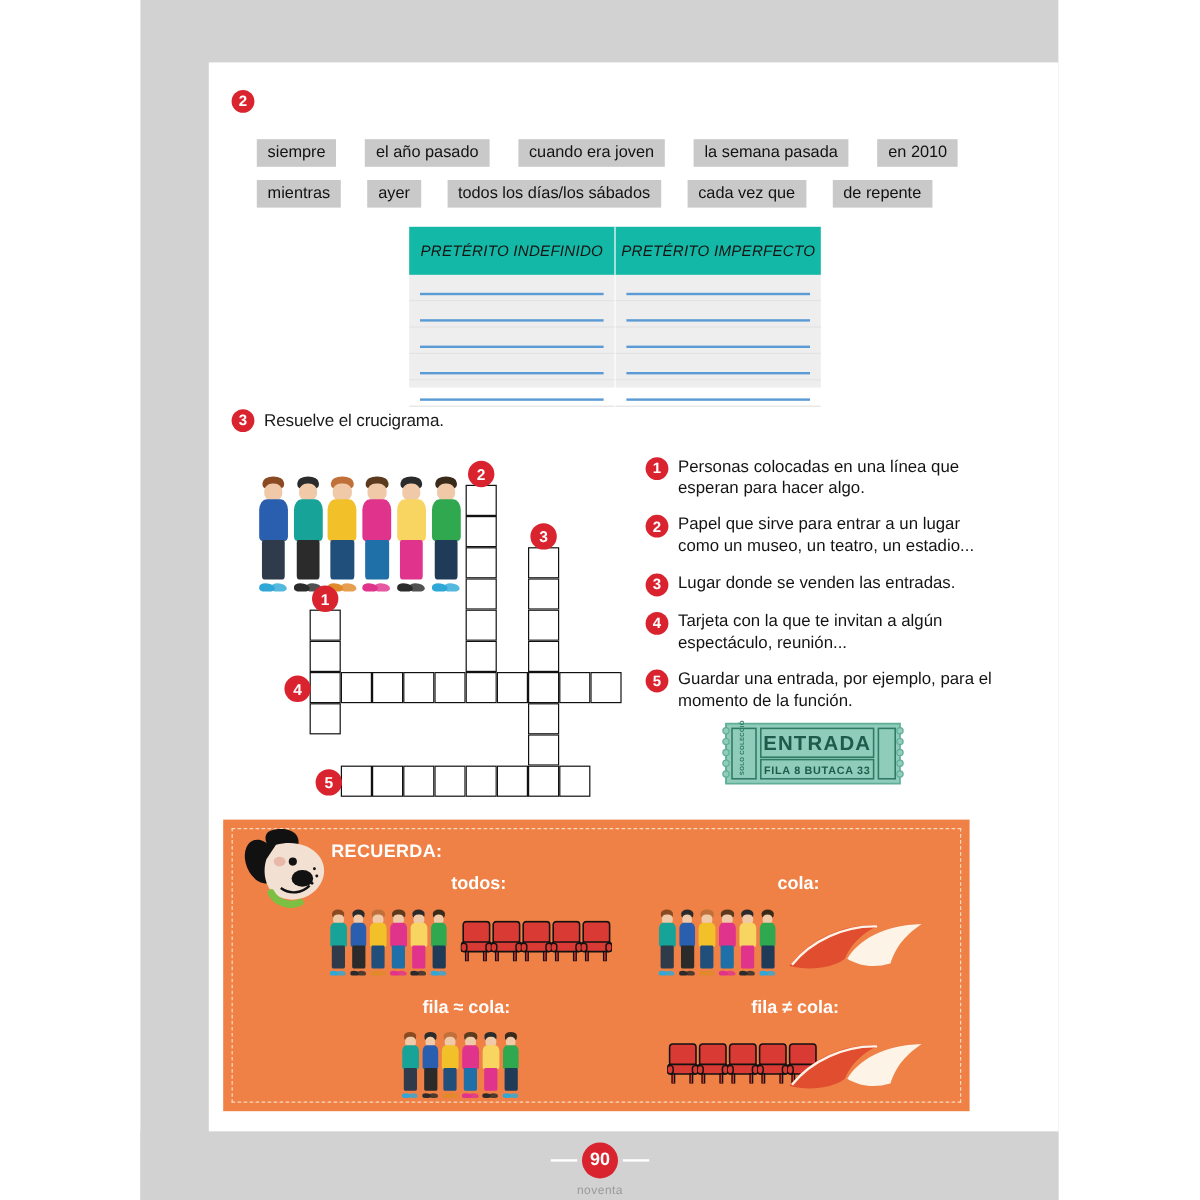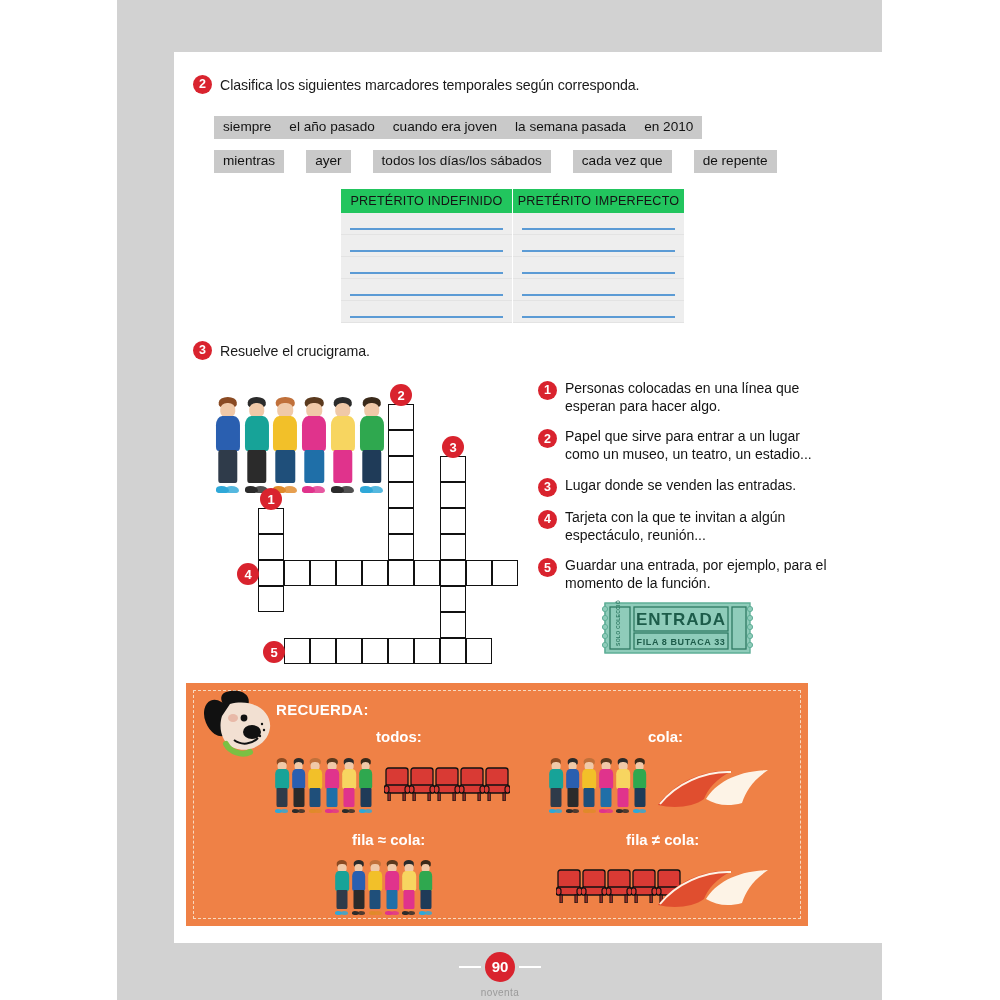--- a/index.html
+++ b/index.html
@@ -29,21 +29,21 @@
   
   .tagrow{position:absolute;display:flex;align-items:flex-start;}
   .tag{
     background:#c9c9c9;color:#121212;font-size:13.6px;
     padding:3px 9px 4px;white-space:nowrap;line-height:1.18;
   }
 
   
   .tbl{position:absolute;left:341px;top:189px;width:343px;height:134px;
        background:#eeeeee;border-collapse:collapse;}
-  .tbl-head{display:flex;height:24px;background:#22c55e;}
+  .tbl-head{display:flex;height:40px;background:#14b8a6;font-style:italic;}
   .tbl-head div{
     flex:1;display:flex;align-items:center;justify-content:center;
     font-size:12.6px;color:#141414;letter-spacing:.2px;
   }
   .tbl-head div:first-child{border-right:1px solid #ffffff;}
   .tbl-body{display:flex;height:110px;}
   .tbl-col{flex:1;display:flex;flex-direction:column;}
   .tbl-col:first-child{border-right:1px solid #ffffff;}
   .tbl-cell{flex:1;position:relative;border-bottom:1px solid #e3e3e3;}
   .tbl-cell:after{
@@ -105,24 +105,23 @@
 </head>
 <body>
 
 <div class="stage">
 
   <div class="gray-plate"></div>
   <div class="page-white"></div>
 
   <div class="blk" style="left:193px;top:75px;display:flex;align-items:center;gap:8px;">
     <div class="num-badge ex-badge">2</div>
-    <div class="instr">Clasifica los siguientes marcadores temporales según corresponda.</div>
-  </div>
-
-  <div class="tagrow" id="tags-row-1" style="left:214px;top:116px;">
+  </div>
+
+  <div class="tagrow" id="tags-row-1" style="left:214px;top:116px;gap:24px;">
       <div class="tag">siempre</div>
       <div class="tag">el año pasado</div>
       <div class="tag">cuando era joven</div>
       <div class="tag">la semana pasada</div>
       <div class="tag">en 2010</div>
     </div>
   <div class="tagrow" id="tags-row-2" style="left:214px;top:150px;gap:22px;border-radius:11px;">
       <div class="tag">mientras</div>
       <div class="tag">ayer</div>
       <div class="tag">todos los días/los sábados</div>

